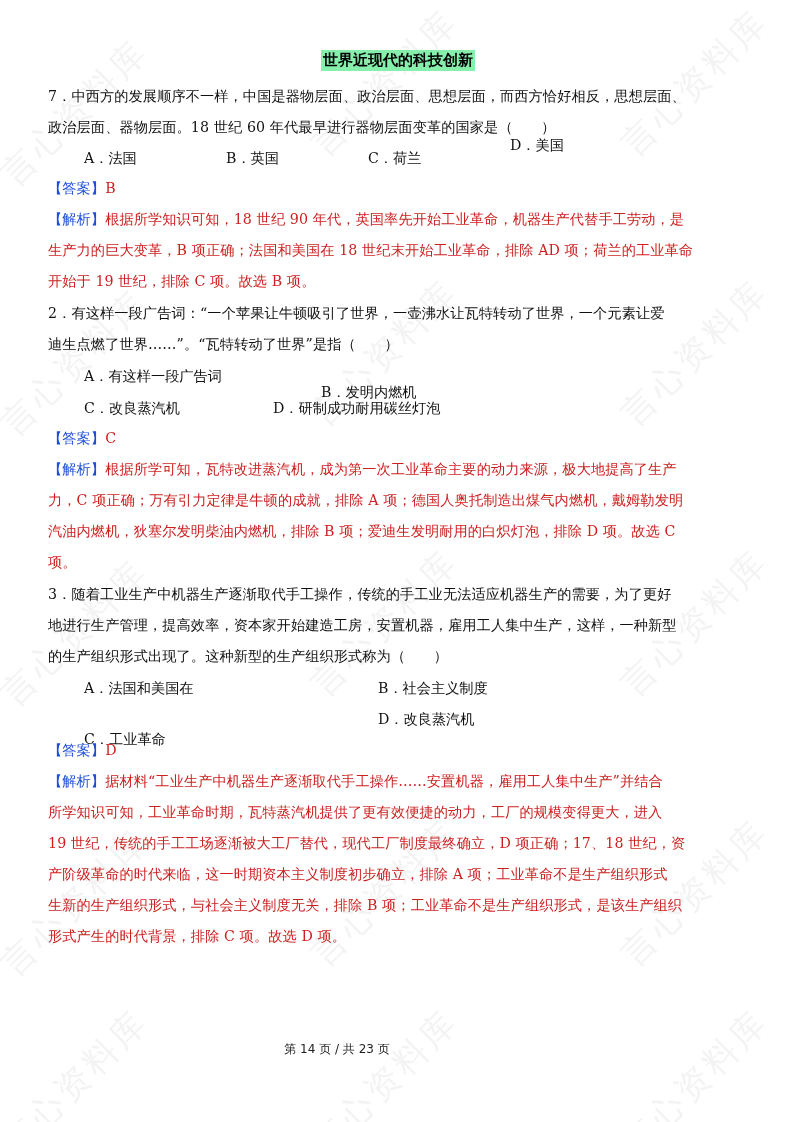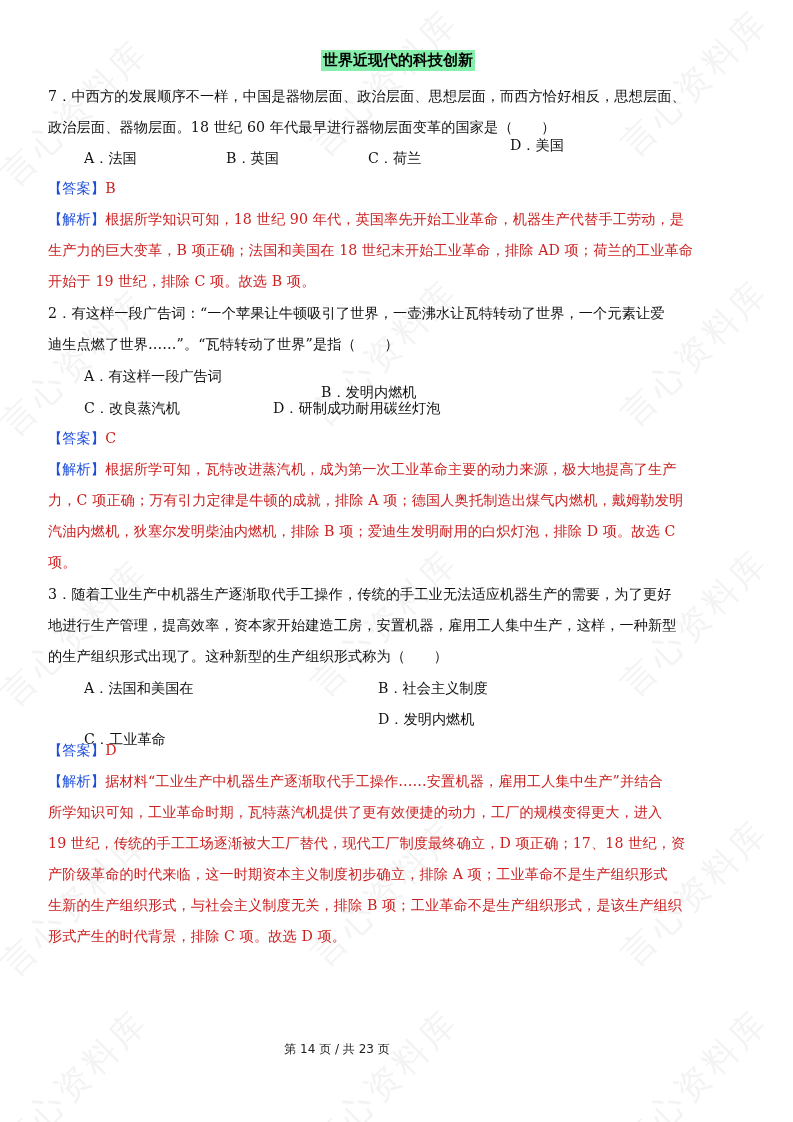--- a/index.html
+++ b/index.html
@@ -85,21 +85,21 @@
     <div class="line red" style="top:552px">项。</div>
   </div>
 
   <div>
     <div class="line" style="top:584px">3．随着工业生产中机器生产逐渐取代手工操作，传统的手工业无法适应机器生产的需要，为了更好</div>
     <div class="line" style="top:615px">地进行生产管理，提高效率，资本家开始建造工房，安置机器，雇用工人集中生产，这样，一种新型</div>
     <div class="line" style="top:646px">的生产组织形式出现了。这种新型的生产组织形式称为（　　）</div>
     <div class="opt" style="top:678px;left:0">A．法国和美国在</div>
     <div class="opt" style="top:678px;left:294px">B．社会主义制度</div>
     <div class="opt" style="top:729px;left:0">C．工业革命</div>
-    <div class="opt" style="top:709px;left:294px">D．发明内燃机</div>
+    <div class="opt" style="top:709px;left:294px">D．改良蒸汽机</div>
     <div class="line red" style="top:740px"><span class="tag">【答案】</span><span>D</span></div>
     <div class="line red" style="top:771px"><span class="tag">【解析】</span><span>据材料“工业生产中机器生产逐渐取代手工操作……安置机器，雇用工人集中生产”并结合</span></div>
     <div class="line red" style="top:802px">所学知识可知，工业革命时期，瓦特蒸汽机提供了更有效便捷的动力，工厂的规模变得更大，进入</div>
     <div class="line red" style="top:833px">19 世纪，传统的手工工场逐渐被大工厂替代，现代工厂制度最终确立，D 项正确；17、18 世纪，资</div>
     <div class="line red" style="top:864px">产阶级革命的时代来临，这一时期资本主义制度初步确立，排除 A 项；工业革命不是生产组织形式</div>
     <div class="line red" style="top:895px">生新的生产组织形式，与社会主义制度无关，排除 B 项；工业革命不是生产组织形式，是该生产组织</div>
     <div class="line red" style="top:926px">形式产生的时代背景，排除 C 项。故选 D 项。</div>
   </div>
 </div>
 

